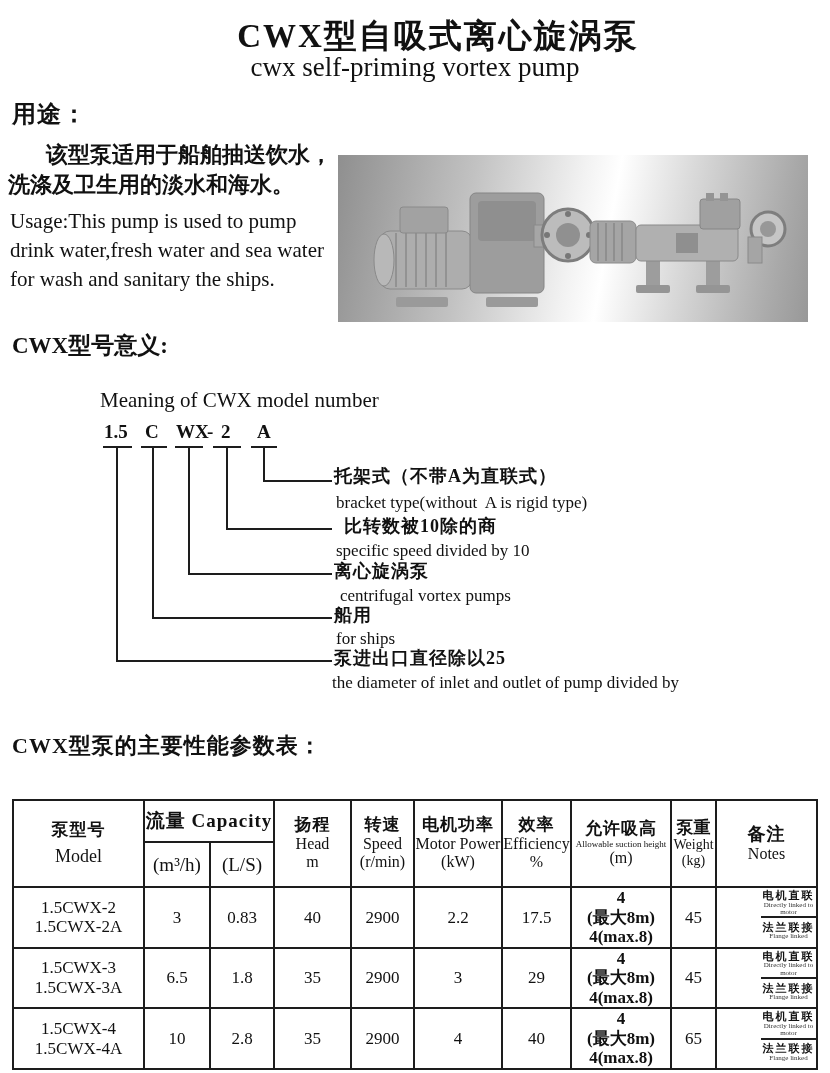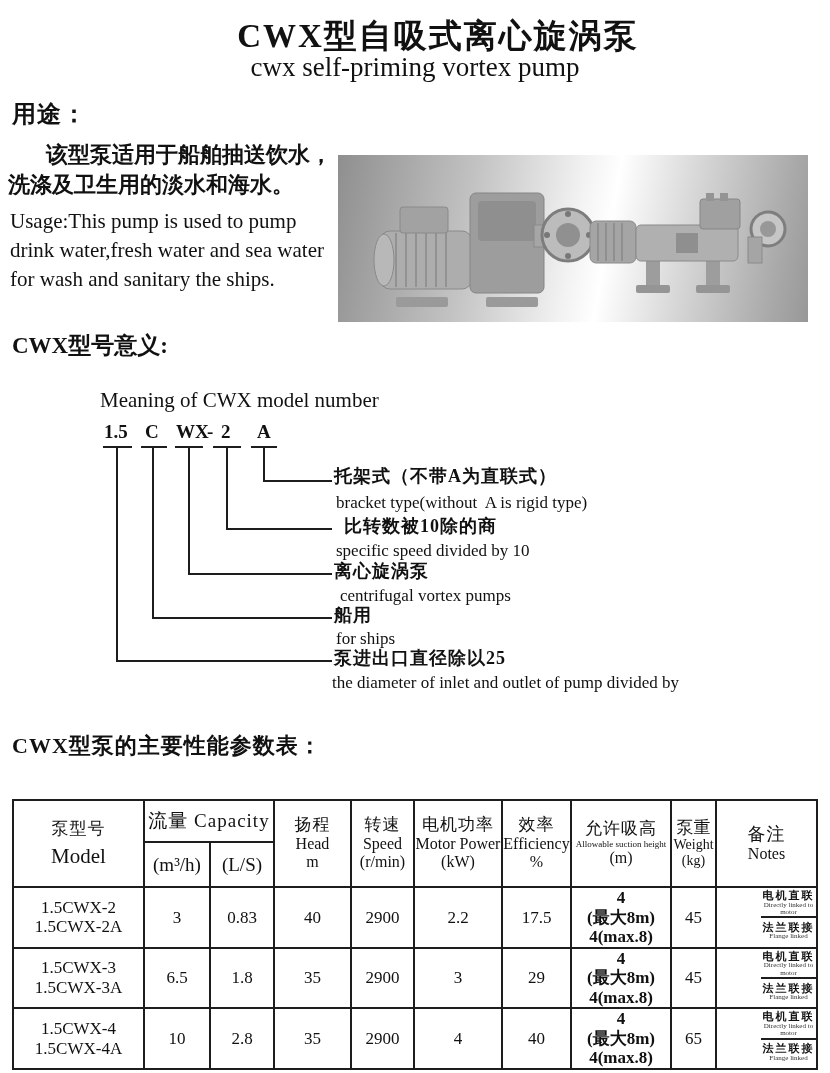--- a/index.html
+++ b/index.html
@@ -40,21 +40,21 @@
   .pp-zh{top:731px;left:12px;font-size:22px;font-weight:bold;letter-spacing:1px;}
   .pp-en{top:761px;left:10px;font-size:20px;}
 
   
   .ptable-wrap{top:799px;left:12px;}
   table.ptable{border-collapse:collapse;table-layout:fixed;}
   table.ptable td{
     border:2px solid #1d1d1d;text-align:center;vertical-align:middle;
     padding:0;font-size:17px;line-height:1.15;overflow:hidden;
   }
-  .hz{font-size:17px;font-weight:normal;letter-spacing:1px;}
+  .hz{font-size:17px;font-weight:bold;letter-spacing:1px;}
   .he{font-size:16px;}
   .he-small{font-size:9px;letter-spacing:0;}
   .hu{font-size:16px;}
   td.model-cell{text-align:left;padding-left:26px;font-size:19px;line-height:1.35;}
   td.num-cell{font-size:19px;}
   td.suction-cell{font-size:14px;line-height:1.25;font-weight:bold;}
   td.notes-cell{padding:0;}
   .note-half{
     height:26px;display:flex;flex-direction:column;justify-content:center;align-items:center;
     line-height:1.05;
@@ -179,21 +179,21 @@
           <col style="width:88px">
         <col style="width:69px">
           <col style="width:100px">
           <col style="width:45px">
         <col style="width:101px">
       </colgroup>
       <tbody>
           <tr>
         <td rowspan="2" style="height:83px;">
           <div class="hz">泵型号</div>
-          <div class="he" style="font-size:21px;margin-top:6px;">Model</div>
+          <div class="he" style="font-size:18px;margin-top:6px;">Model</div>
         </td>
         <td colspan="2" style="height:40px;">
           <div class="hz" style="font-size:19px;">流量 Capacity</div>
         </td>
         <td rowspan="2">
           <div class="hz">扬程</div>
           <div class="he">Head</div>
           <div class="hu">m</div>
         </td>
         <td rowspan="2">

